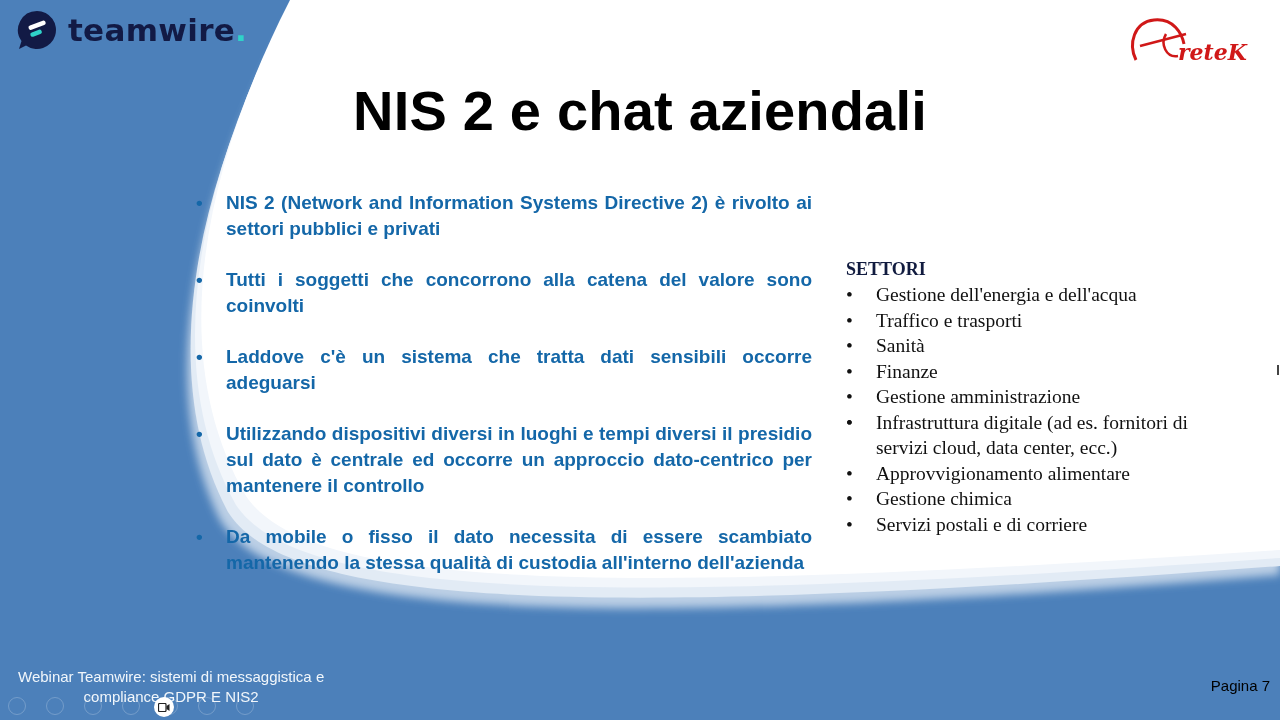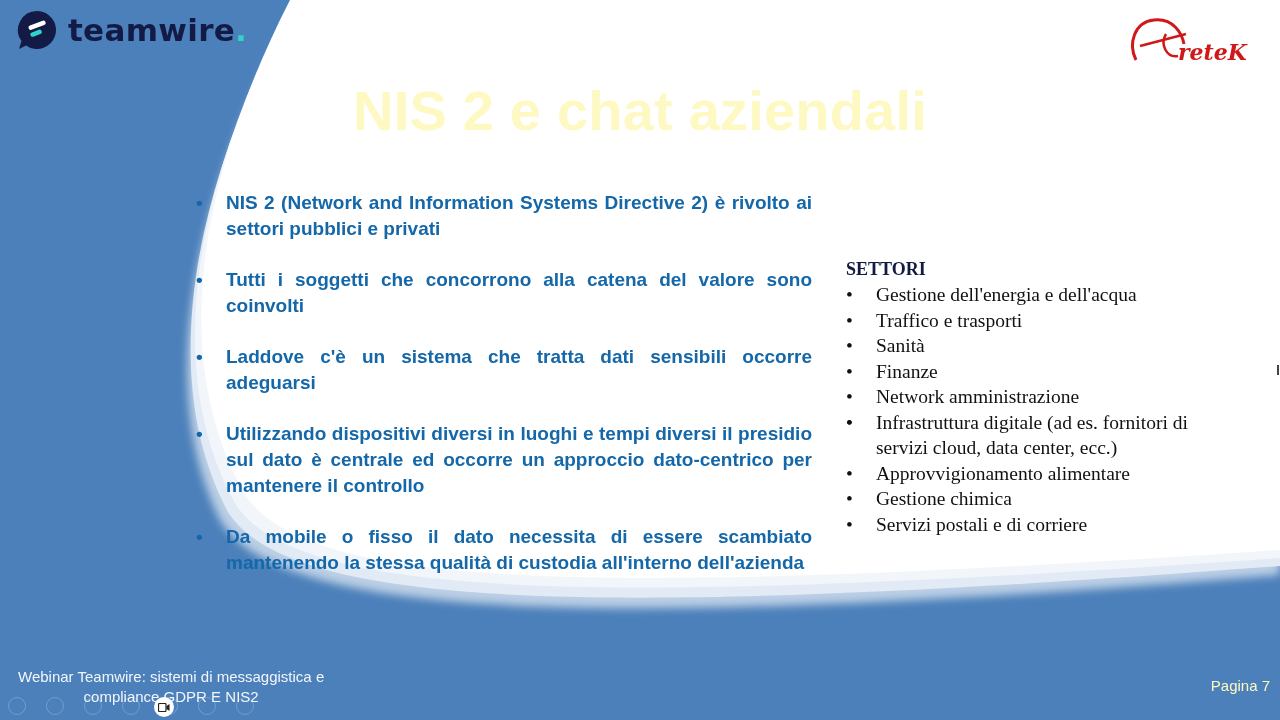--- a/index.html
+++ b/index.html
@@ -7,34 +7,34 @@
   .slide { position: absolute; inset: 0; width: 1280px; height: 720px; overflow: hidden; background: #4c80ba; }
   .bg-svg { position: absolute; left: 0; top: 0; width: 1280px; height: 720px; }
 
   .logo-teamwire { position: absolute; left: 16px; top: 9px; display: flex; align-items: center; gap: 10px; }
   .tw-bubble { width: 42px; height: 42px; position: relative; }
   .tw-text { font-family: "DejaVu Sans", sans-serif; font-size: 31px; font-weight: 700; color: #121a45; letter-spacing: 0.3px; line-height: 1; }
   .tw-dot { color: #2fd3c9; }
 
   .logo-aretek { position: absolute; left: 1126px; top: 14px; width: 140px; height: 56px; }
 
-  .title { position: absolute; left: 0; right: 0; top: 78px; text-align: center; font-family: "Liberation Sans", sans-serif; font-weight: 700; font-size: 56px; color: #fef9c3; letter-spacing: 0.2px; }
+  .title { position: absolute; left: 0; right: 0; top: 78px; text-align: center; font-family: "Liberation Sans", sans-serif; font-weight: 700; font-size: 56px; color: #000000; letter-spacing: 0.2px; }
 
   .left-list { position: absolute; left: 194px; top: 190px; width: 618px; margin: 0; padding: 0; list-style: none; }
   .left-list li { position: relative; padding-left: 32px; color: #1467a8; font-weight: 700; font-size: 19px; line-height: 26px; text-align: justify; margin-bottom: 25px; }
   .left-list li .bullet { position: absolute; left: 2px; top: 0; }
 
   .right-block { position: absolute; left: 846px; top: 258px; width: 400px; font-family: Liberation Serif, serif; }
   .right-heading { font-weight: 700; font-size: 18px; color: #111b3f; line-height: 22px; }
   .right-list { margin: 2px 0 0 0; padding: 0; list-style: none; }
   .right-list li { position: relative; padding-left: 30px; font-size: 19.5px; line-height: 25.5px; color: #111; }
   .right-list li .bullet { position: absolute; left: 0; top: 0; }
 
   .footer-left { position: absolute; left: 18px; top: 667px; color: #f1f6fb; font-size: 15px; line-height: 20px; text-align: center; }
-  .footer-right { position: absolute; right: 10px; top: 677px; color: #fef9c3; font-size: 15px; }
+  .footer-right { position: absolute; right: 10px; top: 677px; color: #000000; font-size: 15px; }
 
   .player-controls { position: absolute; left: 8px; top: 697px; display: flex; gap: 20px; opacity: 0.22; }
   .pc { width: 16px; height: 16px; border: 1px solid #fff; border-radius: 50%; }
   .cam-btn { position: absolute; left: 154px; top: 697px; width: 20px; height: 20px; border-radius: 50%; background: #fff; display: flex; align-items: center; justify-content: center; }
   .edge-mark { position: absolute; left: 1277px; top: 365px; width: 2px; height: 10px; background: #444; }
 </style>
 </head>
 <body>
 
 <div class="slide">
@@ -79,21 +79,21 @@
     <li><span class="bullet">•</span><span>Da mobile o fisso il dato necessita di essere scambiato mantenendo la stessa qualità di custodia all'interno dell'azienda</span></li>
   </ul>
 
   <div class="right-block">
     <div class="right-heading">SETTORI</div>
     <ul class="right-list">
       <li><span class="bullet">•</span><span>Gestione dell'energia e dell'acqua</span></li>
       <li><span class="bullet">•</span><span>Traffico e trasporti</span></li>
       <li><span class="bullet">•</span><span>Sanità</span></li>
       <li><span class="bullet">•</span><span>Finanze</span></li>
-      <li><span class="bullet">•</span><span>Network amministrazione</span></li>
+      <li><span class="bullet">•</span><span>Gestione amministrazione</span></li>
       <li><span class="bullet">•</span></li>
       <li style="width:360px"><span class="bullet">•</span><span>Infrastruttura digitale (ad es. fornitori di servizi cloud, data center, ecc.)</span></li>
       <li><span class="bullet">•</span><span>Approvvigionamento alimentare</span></li>
       <li><span class="bullet">•</span><span>Gestione chimica</span></li>
       <li><span class="bullet">•</span><span>Servizi postali e di corriere</span></li>
     </ul>
   </div>
 
   <div class="footer-left">
     <div>Webinar Teamwire: sistemi di messaggistica e</div>

